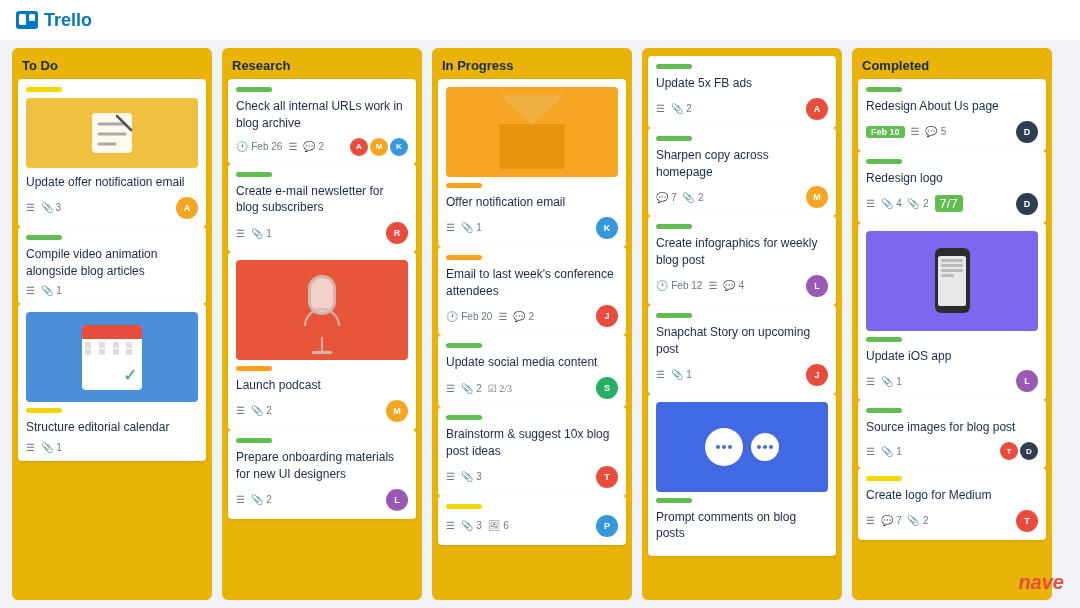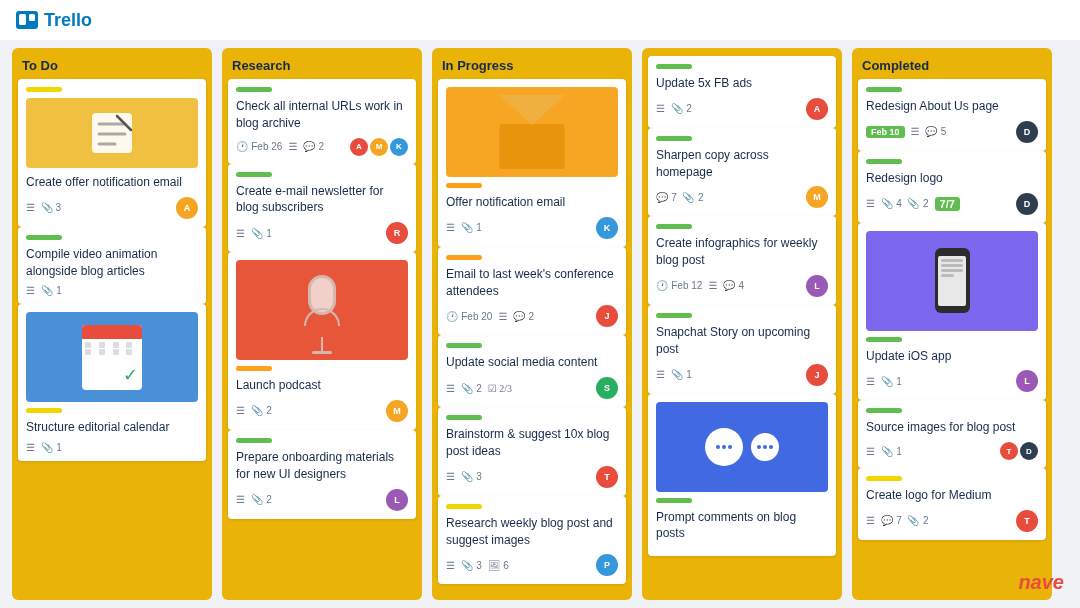--- a/index.html
+++ b/index.html
@@ -115,24 +115,24 @@
       background: #61bd4f;
       color: white;
       font-size: 9px;
       padding: 1px 5px;
       border-radius: 3px;
       font-weight: 600;
     }
     .checklist-badge {
       background: #61bd4f;
       color: white;
-      font-size: 11px;
+      font-size: 13px;
       padding: 1px 5px;
       border-radius: 3px;
-      font-weight: 700;
+      font-weight: 400;
     }
     .checklist-partial {
       color: #6b778c;
       font-size: 10px;
       font-family: Liberation Serif, serif;
     }
     .img-orange-mic {
       background: #e8563a;
       height: 100px;
       position: relative;
@@ -325,21 +325,21 @@
       <div class="card-label label-yellow"></div>
       <div class="card-image" style="background:#f0c040;height:70px;border-radius:4px;display:flex;align-items:center;justify-content:center;">
         <svg width="50" height="50" viewBox="0 0 50 50">
             <rect x="5" y="5" width="40" height="40" rx="4" fill="white" opacity="0.9"></rect>
             <line x1="12" y1="16" x2="38" y2="16" stroke="#aaa" stroke-width="3" stroke-linecap="round"></line>
             <line x1="12" y1="26" x2="38" y2="26" stroke="#aaa" stroke-width="3" stroke-linecap="round"></line>
             <line x1="12" y1="36" x2="28" y2="36" stroke="#aaa" stroke-width="3" stroke-linecap="round"></line>
             <line x1="30" y1="8" x2="44" y2="22" stroke="#555" stroke-width="2.5" stroke-linecap="round"></line>
           </svg>
       </div>
-      <div class="card-title">Create offer notification email</div>
+      <div class="card-title">Update offer notification email</div>
       <div class="card-meta">
         <span class="meta-item">
             <span>☰</span>
           </span>
         <span class="meta-item">
             <span>📎</span> 
             <span>3</span>
           </span>
         <div class="avatar" style="background:#f4a622;">A</div>
       </div>
@@ -479,21 +479,20 @@
       <div class="card-title">Brainstorm &amp; suggest 10x blog post ideas</div>
       <div class="card-meta">
         <span class="meta-item">☰</span>
         <span class="meta-item">📎 3</span>
         <div class="avatar" style="background:#e74c3c;">T</div>
       </div>
     </div>
 
     <div class="card">
       <div class="card-label label-yellow"></div>
-      <div class="card-title">Research weekly blog post and suggest images</div>
       <div class="card-meta">
         <span class="meta-item">☰</span>
         <span class="meta-item">📎 3</span>
         <span class="meta-item">🖼 6</span>
         <div class="avatar" style="background:#3498db;">P</div>
       </div>
     </div>
   </div>
 
   <div class="column col-review">

